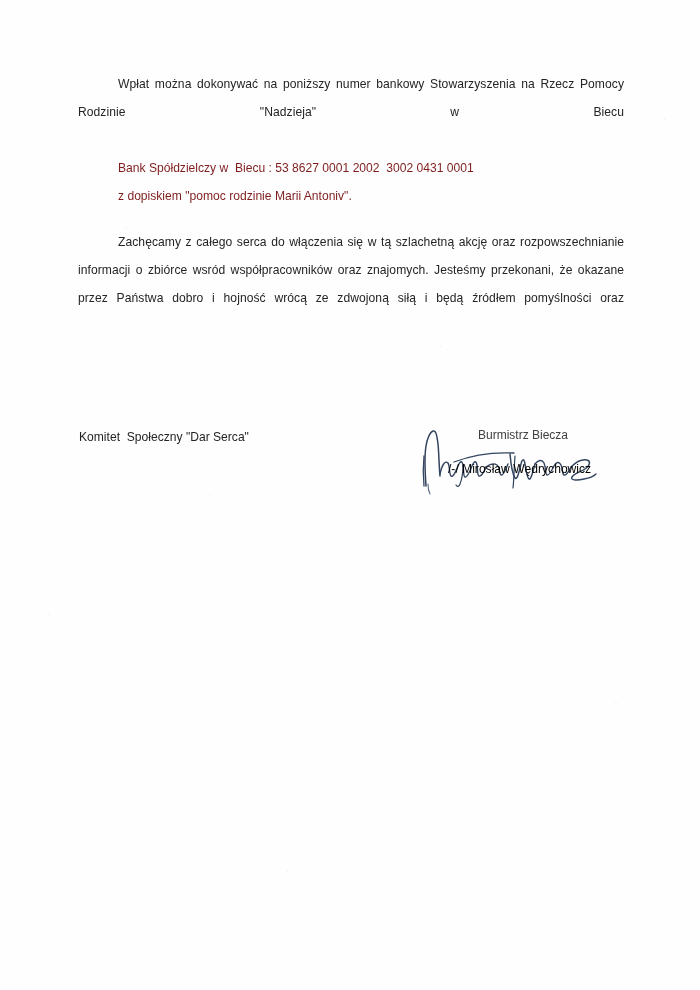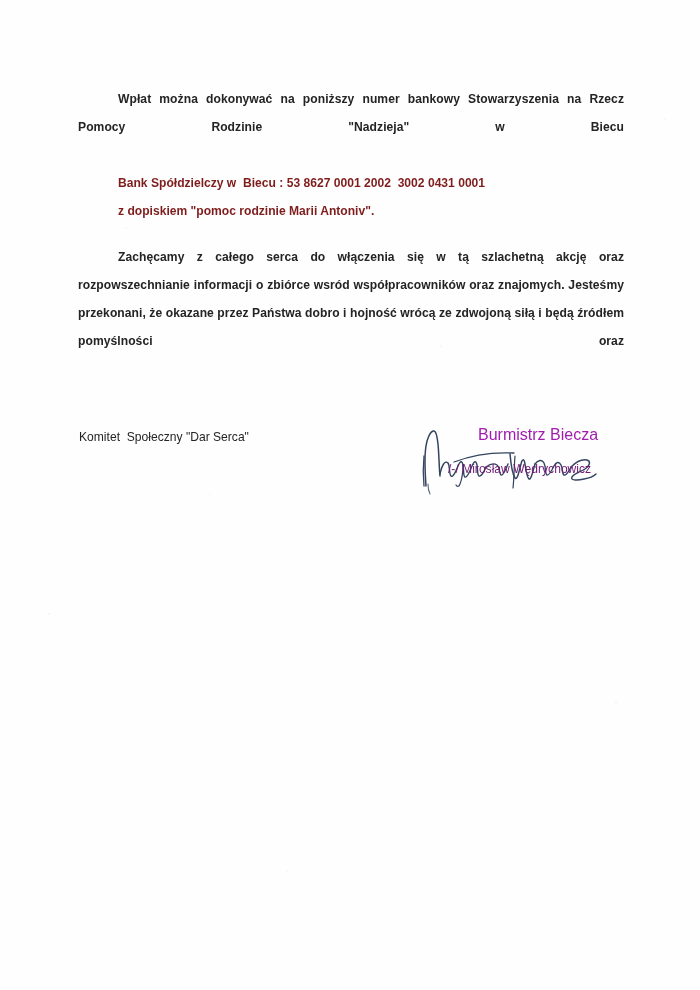--- a/index.html
+++ b/index.html
@@ -40,23 +40,22 @@
       radial-gradient(circle at 63% 35%, #f4f4f4 0 1.1px, transparent 1.2px),
       radial-gradient(circle at 88% 71%, #f2f2f2 0 1px,   transparent 1.1px),
       radial-gradient(circle at 95% 12%, #f4f4f4 0 1px,   transparent 1.1px),
       radial-gradient(circle at 30% 50%, #f5f5f5 0 1px,   transparent 1.1px);
   }
 
   
   #letter-body {
     position: absolute;
     left: 78px;
-    top: 85px;
+    top: 70px;
     width: 546px;
-    font-weight: bold;
   }
 
   .para {
     margin: 0;
     font-size: 12.1px;
     line-height: 28px;
     text-align: justify;
     text-justify: inter-word;
     letter-spacing: .005em;
     color: #242424;
@@ -100,33 +99,33 @@
     font-size: 12.1px;
     line-height: 16px;
     color: #242424;
     white-space: pre;
   }
 
   #mayor-title {
     position: absolute;
     left: 478px;
     top: 5px;
-    font-size: 16px;
+    font-size: 12px;
     line-height: 16px;
-    color: #a21caf;
+    color: #404040;
     white-space: pre;
   }
 
   #mayor-name {
     position: absolute;
     left: 448px;
     top: 39px;
     font-size: 12.1px;
     line-height: 16px;
-    color: #701a75;
+    color: #000000;
     white-space: pre;
   }
 
   
   #signature-ink {
     position: absolute;
     left: 414px;
     top: 2px;
     width: 200px;
     height: 72px;

